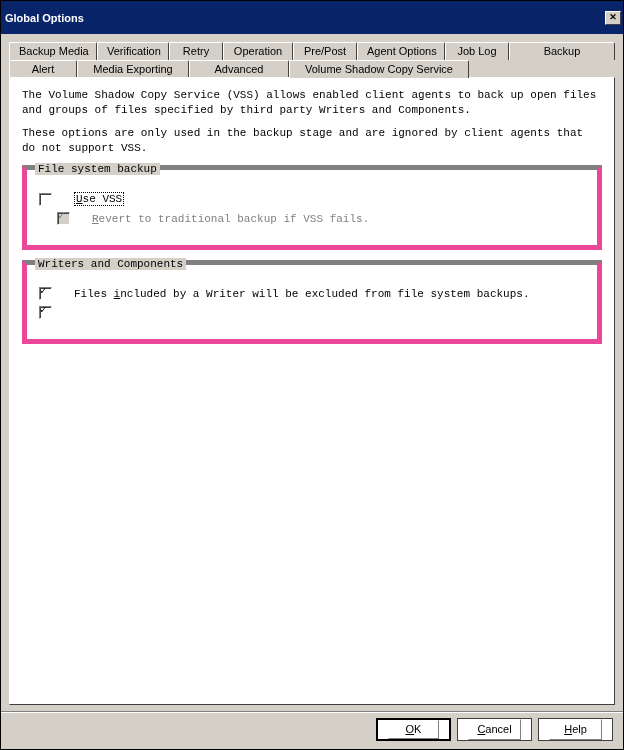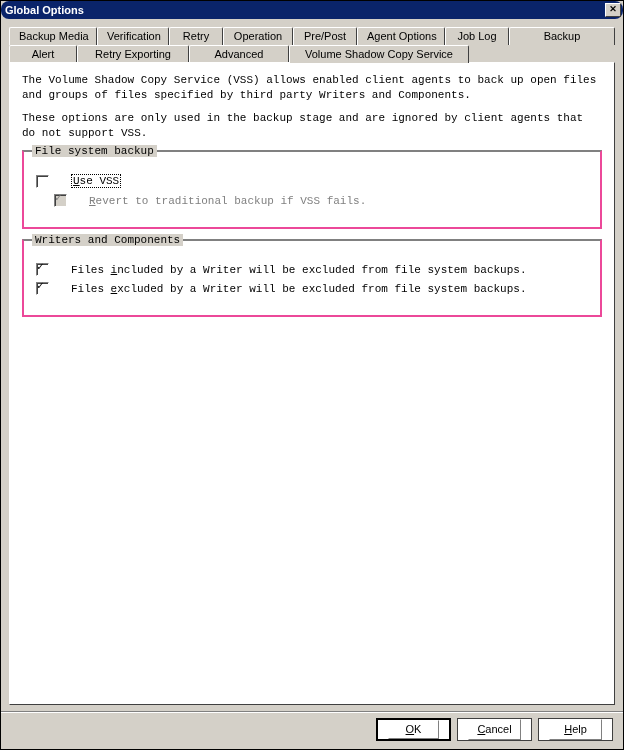--- a/index.html
+++ b/index.html
@@ -15,28 +15,27 @@
   width: 624px;
   height: 750px;
   background: #d4d0c8;
   border: 1px solid #000;
   display: flex;
   flex-direction: column;
 }
 .titlebar {
   background: linear-gradient(to right, #0a246a, #0a246a);
   color: #fff;
-  height: 18px;
+  height: 33px;
   display: flex;
   align-items: center;
   justify-content: space-between;
   padding: 0 2px 0 4px;
   font-weight: bold;
   font-size: 11px;
-  border-radius: 8px;
 }
 .close-btn {
   width: 16px;
   height: 14px;
   background: #d4d0c8;
   border: 1px solid #fff;
   border-right-color: #404040;
   border-bottom-color: #404040;
   font-size: 9px;
   text-align: center;
@@ -81,21 +80,21 @@
   border-bottom-color: #404040;
   background: #ffffff;
   flex: 1;
   padding: 10px 12px;
   position: relative;
   margin-top: -1px;
   font-family: Liberation Mono, monospace;
 }
 .desc { margin-bottom: 8px; line-height: 1.35; color: #000; }
 .fieldset {
-  border: 2px solid #ec4899;
+  border: 5px solid #ec4899;
   border-top-color: #808080;
   position: relative;
   padding: 16px 23px 14px 12px;
   margin-top: 10px;
   margin-bottom: 8px;
 }
 .fieldset .flabel {
   position: absolute;
   top: -7px;
   left: 8px;
@@ -188,21 +187,21 @@
         <div class="tab" style="flex:0 0 72px">Verification</div>
         <div class="tab" style="flex:0 0 54px">Retry</div>
         <div class="tab" style="flex:0 0 70px">Operation</div>
         <div class="tab" style="flex:0 0 64px">Pre/Post</div>
         <div class="tab" style="flex:0 0 88px">Agent Options</div>
         <div class="tab" style="flex:0 0 64px">Job Log</div>
         <div class="tab" style="flex:1">Backup</div>
       </div>
       <div class="tab-row">
         <div class="tab" style="flex:0 0 68px">Alert</div>
-        <div class="tab" style="flex:0 0 112px">Retry Exporting</div>
+        <div class="tab" style="flex:0 0 112px">Media Exporting</div>
         <div class="tab" style="flex:0 0 100px">Advanced</div>
         <div class="tab selected" style="flex:0 0 180px">Volume Shadow Copy Service</div>
       </div>
     </div>
 
     <div class="tab-panel">
       <p class="desc">The Volume Shadow Copy Service (VSS) allows enabled client agents to back up open files and groups of files specified by third party Writers and Components.</p>
       <p class="desc">These options are only used in the backup stage and are ignored by client agents that do not support VSS.</p>
 
       <div class="fieldset">
@@ -222,21 +221,20 @@
       <div class="fieldset">
         <span class="flabel">Writers and Components</span>
 
         <div class="checkline">
           <span class="checkbox checked"></span>
           <span class="checklabel"><span>Files </span><span class="mnemonic">i</span><span>ncluded by a Writer will be excluded from file system backups.</span></span>
         </div>
 
         <div class="checkline">
           <span class="checkbox checked"></span>
-          <span class="checklabel"><span>Files </span><span class="mnemonic">e</span><span>xcluded by a Writer will be excluded from file system backups.</span></span>
         </div>
 
       </div>
     </div>
   </div>
 
   <div class="button-bar">
     <button class="btn default"><span class="inner"><span class="mnemonic">O</span><span>K</span></span></button>
     <button class="btn"><span class="inner"><span class="mnemonic">C</span><span>ancel</span></span></button>
     <button class="btn"><span class="inner"><span class="mnemonic">H</span><span>elp</span></span></button>

